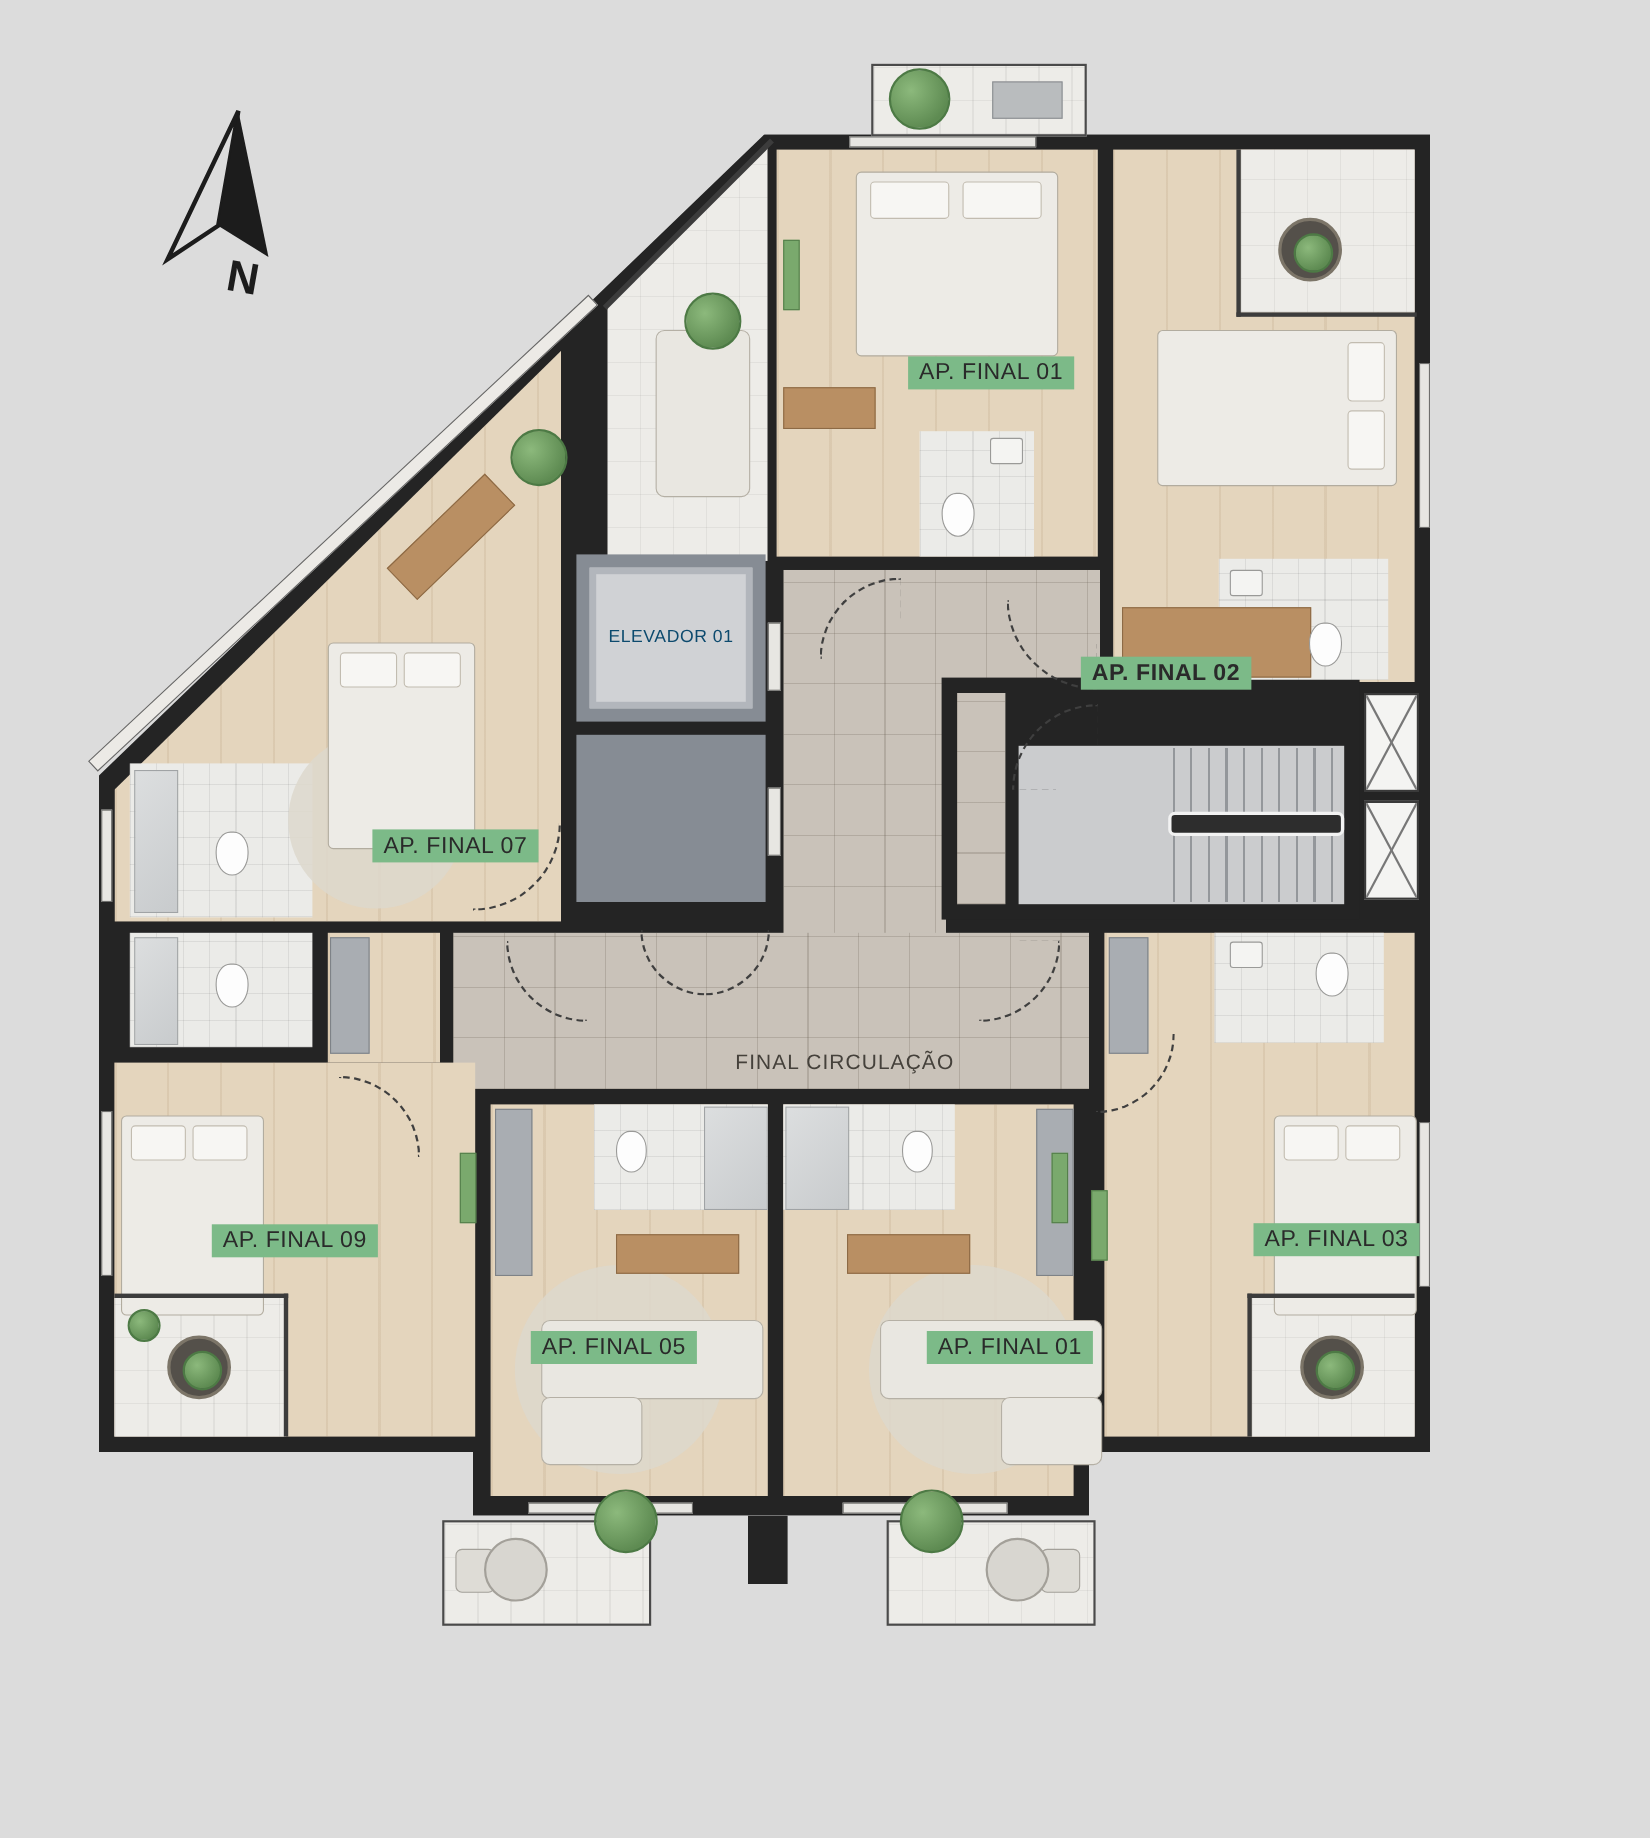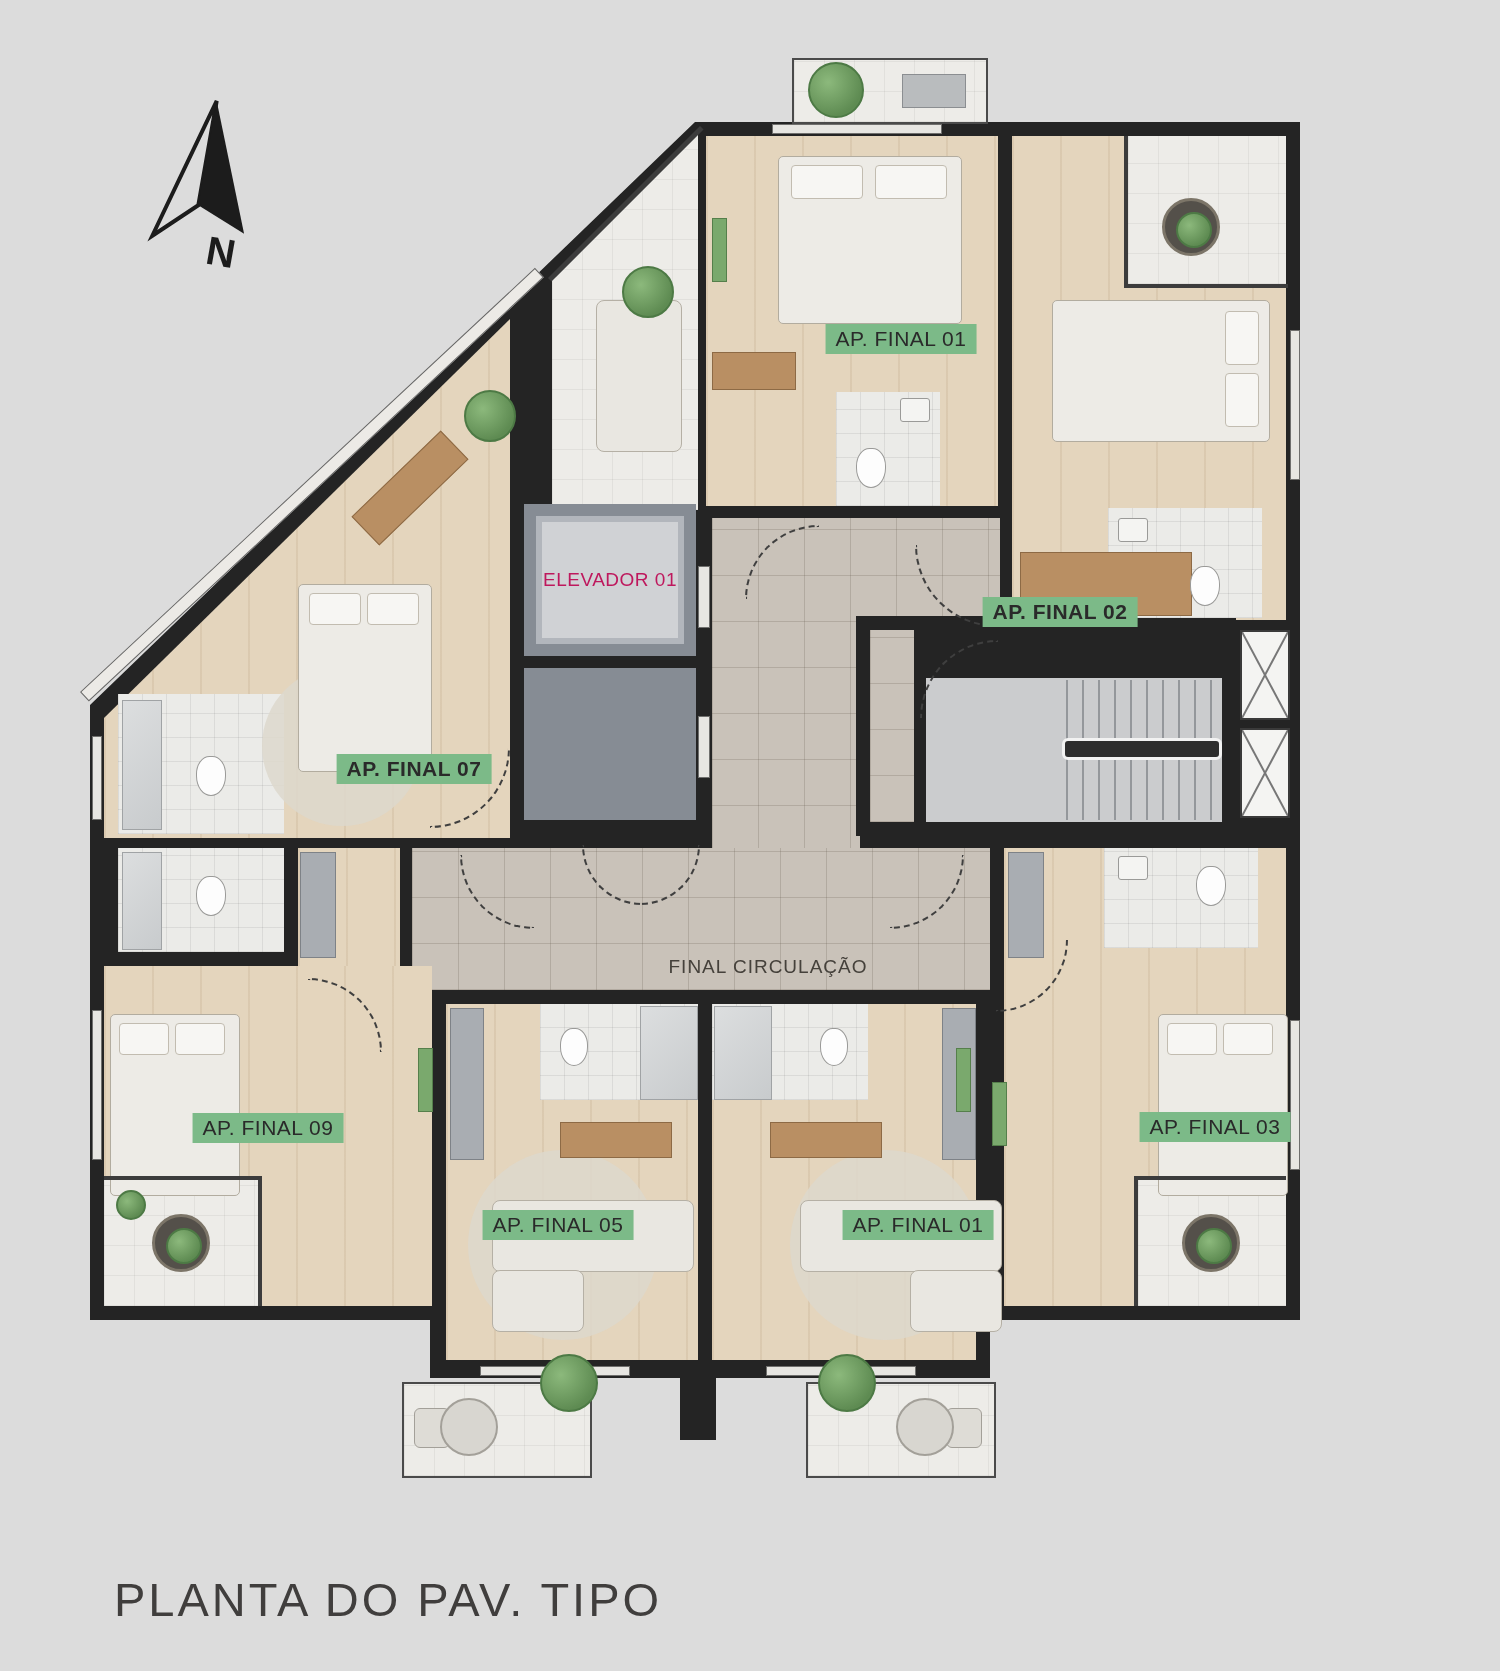--- a/index.html
+++ b/index.html
@@ -10,21 +10,21 @@
   .wood{background-color:#e4d5bd;background-image:repeating-linear-gradient(90deg,rgba(151,117,77,.12) 0 2px,rgba(0,0,0,0) 2px 48px);}
   .tile{background-color:#c9c2b9;background-image:repeating-linear-gradient(0deg,rgba(95,85,72,.22) 0 1px,transparent 1px 46px),repeating-linear-gradient(90deg,rgba(95,85,72,.22) 0 1px,transparent 1px 46px);}
   .bath{background-color:#ebebe8;background-image:repeating-linear-gradient(0deg,rgba(0,0,0,.07) 0 1px,transparent 1px 24px),repeating-linear-gradient(90deg,rgba(0,0,0,.07) 0 1px,transparent 1px 24px);}
   .balc{background-color:#edece8;background-image:repeating-linear-gradient(0deg,rgba(0,0,0,.05) 0 1px,transparent 1px 30px),repeating-linear-gradient(90deg,rgba(0,0,0,.05) 0 1px,transparent 1px 30px);border:2px solid #4a4a4a;box-sizing:border-box;}
   .balc-in{background-color:#edece8;background-image:repeating-linear-gradient(0deg,rgba(0,0,0,.05) 0 1px,transparent 1px 30px),repeating-linear-gradient(90deg,rgba(0,0,0,.05) 0 1px,transparent 1px 30px);}
   .concrete{background:#cbccce;}
   .treads{background-image:repeating-linear-gradient(90deg,#94979b 0 2px,transparent 2px 16px);}
   .rail{background:#2d2d2d;border:3px solid #f2f2f2;border-radius:6px;box-sizing:border-box;}
   .shaft{background:#868c94;}
   .cab{background:#d0d2d5;border:6px solid #b2b6bc;box-sizing:border-box;display:flex;align-items:center;justify-content:center;}
-  .cab span{font-size:19px;color:#be185d;letter-spacing:.5px;}
+  .cab span{font-size:16px;color:#0c4a6e;letter-spacing:.5px;}
   .lbl{position:absolute;transform:translate(-50%,-50%);background:#7cba88;color:#2a2a2a;
        font-size:21px;letter-spacing:.5px;padding:3px 10px;white-space:nowrap;z-index:40;}
   .room-txt{position:absolute;transform:translate(-50%,-50%);color:#45413b;font-size:19px;letter-spacing:1px;z-index:40;white-space:nowrap;}
   .plant{border-radius:50%;background:radial-gradient(circle at 35% 35%,#8cb97c,#5e8b52 72%);border:2px solid #4d7a45;box-sizing:border-box;z-index:30;}
   .planter{background:#7aa96d;border:1px solid #557f4b;z-index:30;}
   .bed{background:#edebe6;border:1px solid #b2ac9f;border-radius:5px;z-index:20;}
   .pillow{position:absolute;background:#f7f6f3;border:1px solid #c2bcb0;border-radius:4px;}
   .rug{border-radius:50%;background:#ddd8cd;opacity:.85;z-index:15;}
   .sofa{background:#e9e7e1;border:1px solid #b5b0a5;border-radius:8px;z-index:20;}
   .wood-furn{background:#b98f63;border:1px solid #8d6a45;z-index:20;}
@@ -232,18 +232,17 @@
   <div class="abs door-arc" style="left:920px;top:640px;width:76px;height:76px;transform:rotate(90deg);"></div>
   <div class="abs door-arc" style="left:582px;top:845px;width:58px;height:58px;"></div>
   <div class="abs door-arc" style="left:640px;top:845px;width:58px;height:58px;transform:scaleX(-1);"></div>
 
   <div class="lbl" style="left:901px;top:339px;">AP. FINAL 01</div>
   <div class="lbl" style="left:1060px;top:612px;font-weight:bold;">AP. FINAL 02</div>
   <div class="lbl" style="left:1215px;top:1127px;">AP. FINAL 03</div>
   <div class="lbl" style="left:918px;top:1225px;">AP. FINAL 01</div>
   <div class="lbl" style="left:558px;top:1225px;">AP. FINAL 05</div>
   <div class="lbl" style="left:268px;top:1128px;">AP. FINAL 09</div>
-  <div class="lbl" style="left:414px;top:769px;font-weight:bold;">AP. FINAL 07</div>
+  <div class="lbl" style="left:414px;top:769px;">AP. FINAL 07</div>
   <div class="room-txt" style="left:768px;top:967px;">FINAL CIRCULAÇÃO</div>
 
-  <div class="title" style="left:114px;top:1572px;">PLANTA DO PAV. TIPO</div>
 
 </div>
 
 </body></html>

